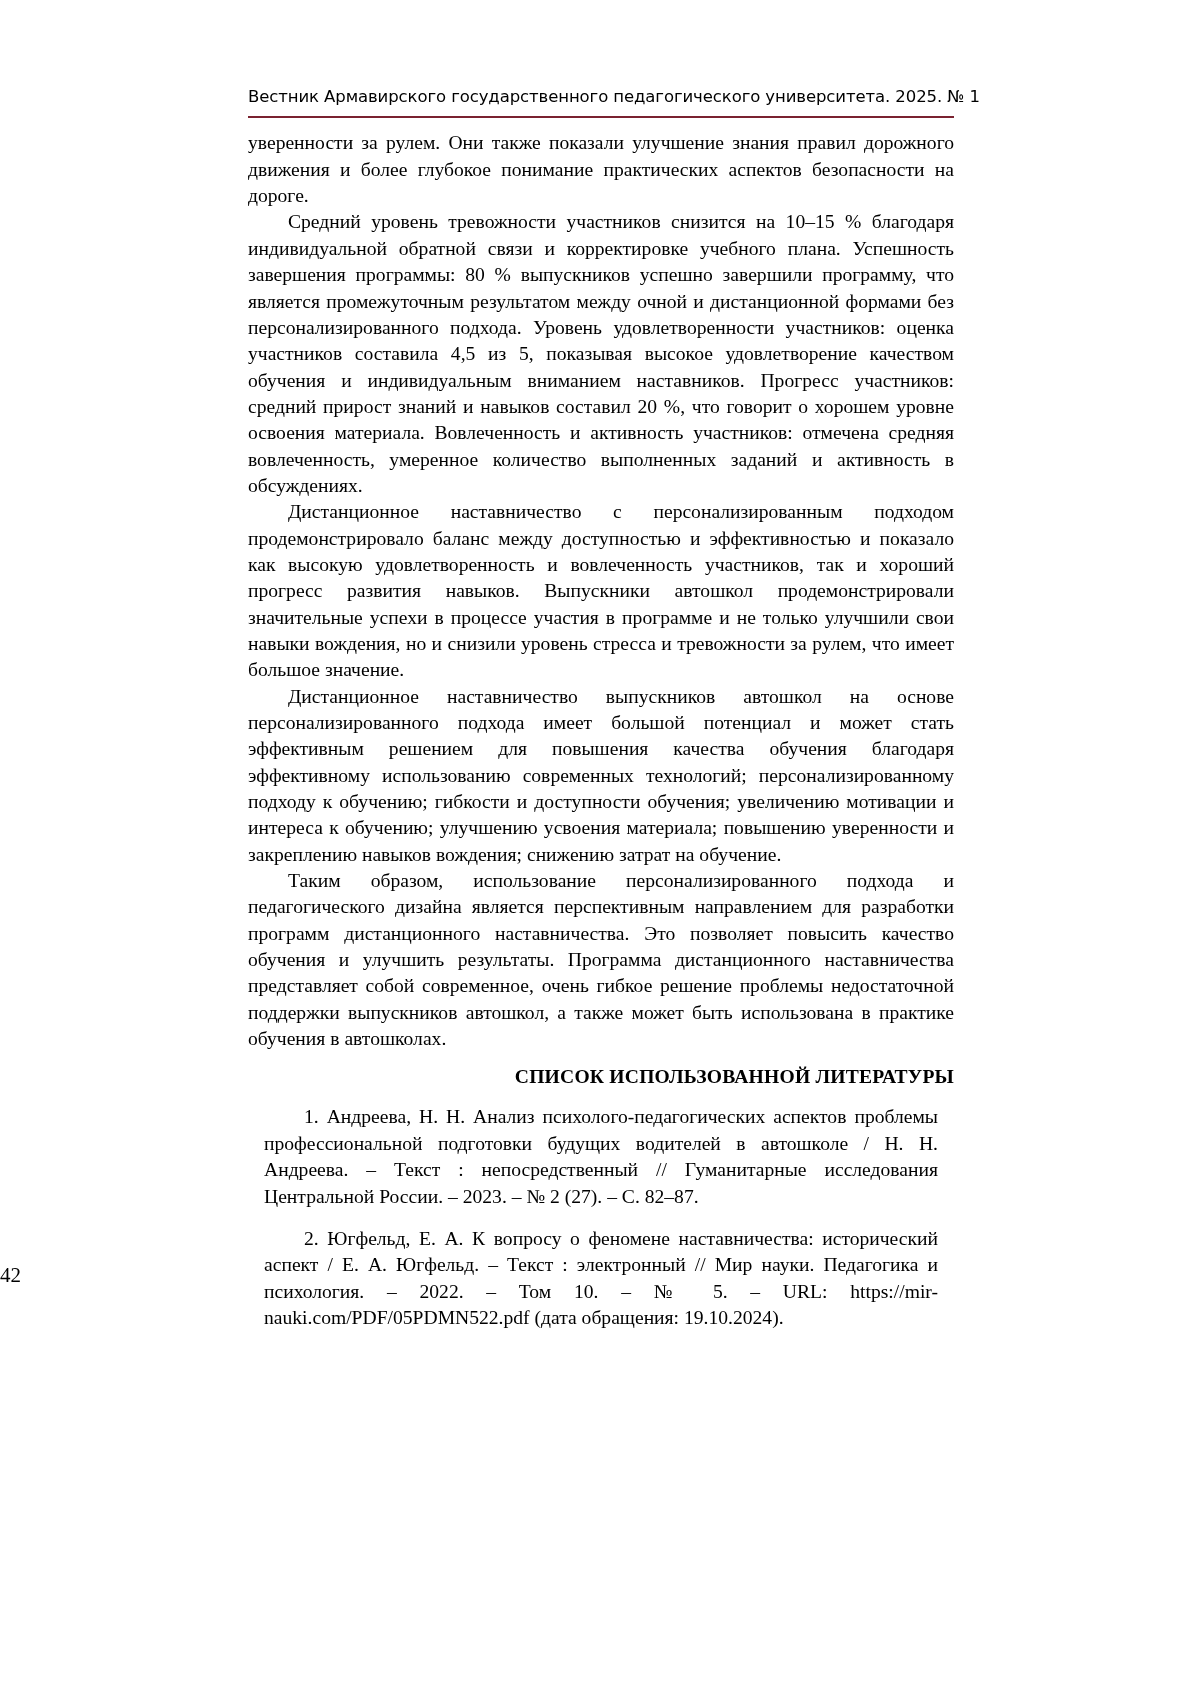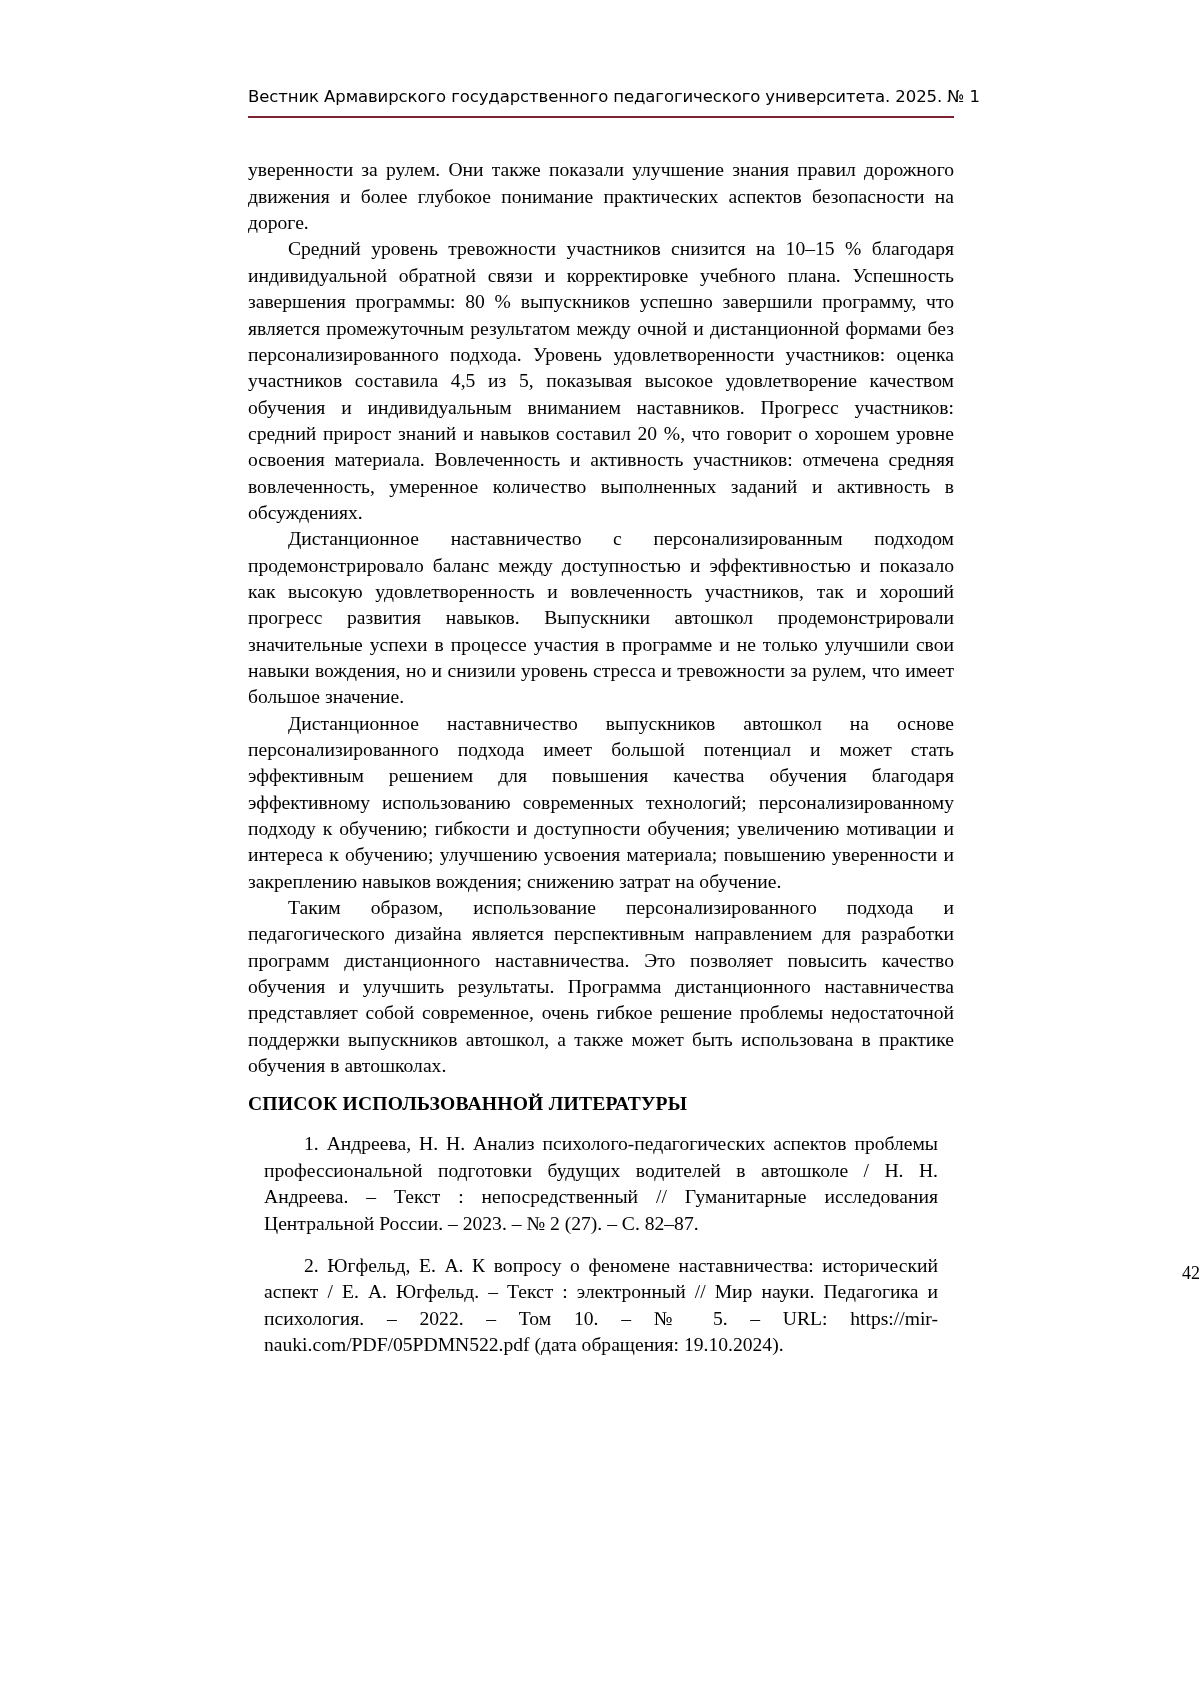--- a/index.html
+++ b/index.html
@@ -37,56 +37,56 @@
     white-space: nowrap;
     margin: 0;
     padding-right: 2px;
   }
   .rule {
     margin-top: 9px;
     border-top: 2.5px solid #7a2230;
     width: 100%;
   }
   .body-text {
-    margin-top: 39px;
+    margin-top: 12px;
     font-size: 19.6px;
     line-height: 1.345;
     text-align: justify;
     text-justify: inter-word;
     hyphens: manual;
   }
   .body-text p {
     margin: 0;
     text-indent: 40px;
   }
   .body-text p.noindent {
     text-indent: 0;
   }
   .refs-heading {
     margin-top: 14px;
     margin-bottom: 2px;
     font-size: 19.6px;
     font-weight: bold;
-    text-align: left;
+    text-align: right;
     letter-spacing: 0.2px;
   }
   .refs p {
     margin: 16px;
     text-indent: 40px;
     font-size: 19.6px;
     line-height: 1.345;
     text-align: justify;
   }
   .page-number {
     position: absolute;
     left: 0;
     top: 1263px;
     width: 1200px;
-    text-align: right;
-    font-size: 18px;
+    text-align: left;
+    font-size: 21px;
     font-family: "Liberation Serif", serif;
   }
 </style>
 </head>
 <body>
 
 <div class="page">
 
   <div class="content">
 

